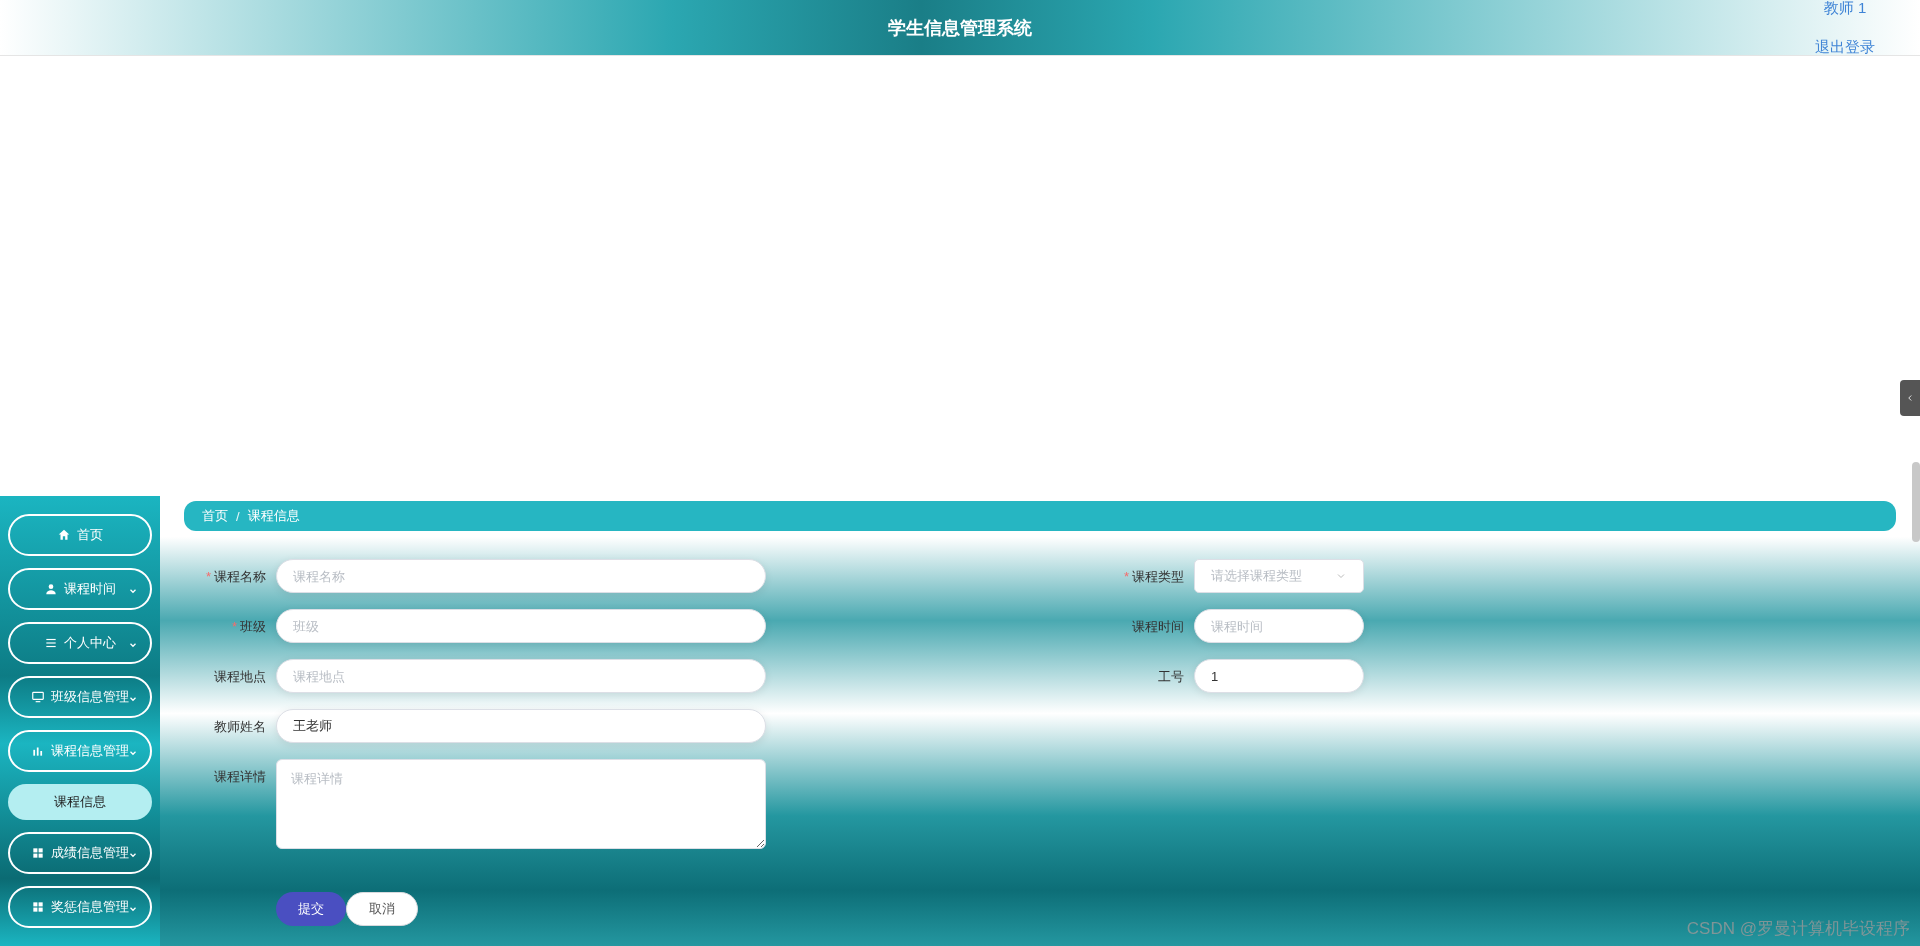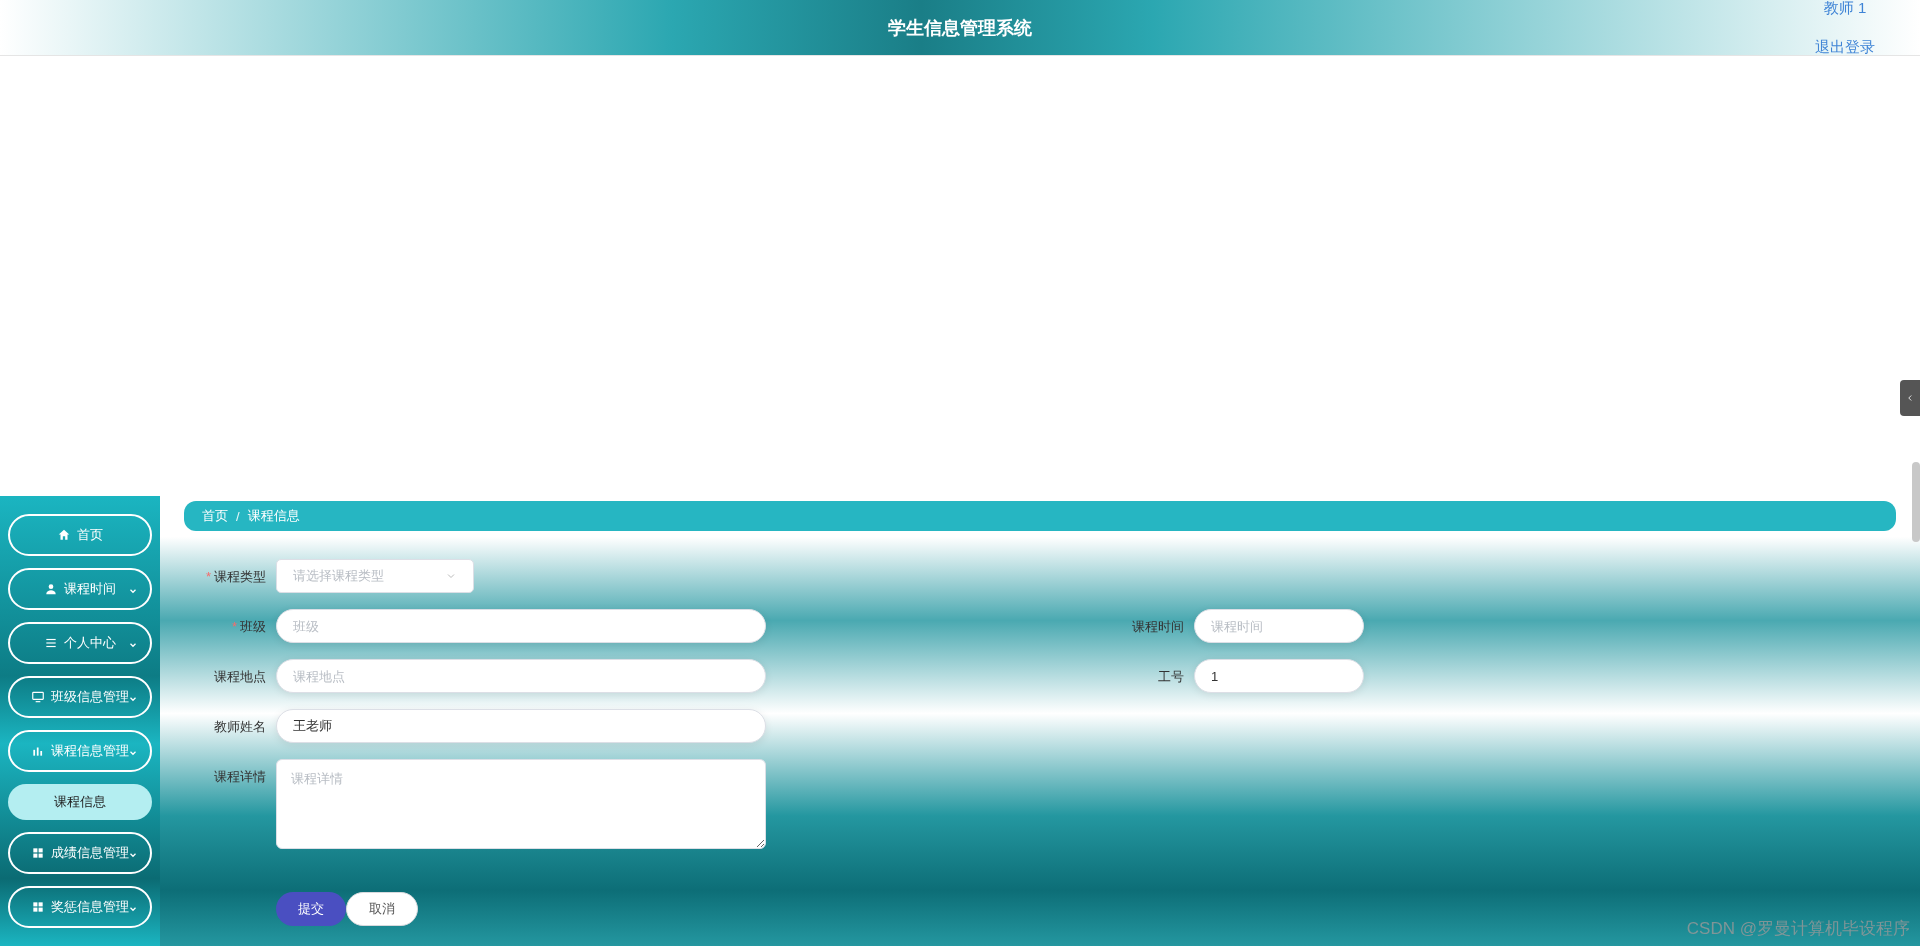--- a/index.html
+++ b/index.html
@@ -140,21 +140,21 @@
       padding: 0 16px;
       font-size: 13px;
       color: #333;
       background: #fff;
       outline: none;
       box-shadow: 0 2px 8px rgba(0,0,0,0.08);
     }
     .text-input::placeholder, .textarea-input::placeholder { color: #b8bdc4; }
     .text-input { width: 490px; }
     .select-input {
-      width: 198px;
+      width: 170px;
       border-radius: 5px;
       box-shadow: none;
       color: #b8bdc4;
       display: flex;
       align-items: center;
       justify-content: space-between;
       cursor: pointer;
     }
     .textarea-input {
       width: 490px;
@@ -361,20 +361,26 @@
     <div class="breadcrumb">
       <span>首页</span>
       <span class="sep">/</span>
       <span>课程信息</span>
     </div>
 
     <div class="form-rows">
 
       <div class="form-row">
         <div class="form-field">
+          <div class="field-label"><span class="req">*</span><span>课程名称</span></div>
+          <div class="input-wrap">
+            <input class="text-input" placeholder="课程名称" style="">
+          </div>
+        </div>
+        <div class="form-field">
           <div class="field-label"><span class="req">*</span><span>课程类型</span></div>
           <div class="input-wrap">
             <div class="select-input">
               <span>请选择课程类型</span>
               <svg class="chev-down-icon" viewBox="0 0 24 24">
                   <polyline points="6 9 12 15 18 9"></polyline>
                 </svg>
             </div>
           </div>
         </div>

